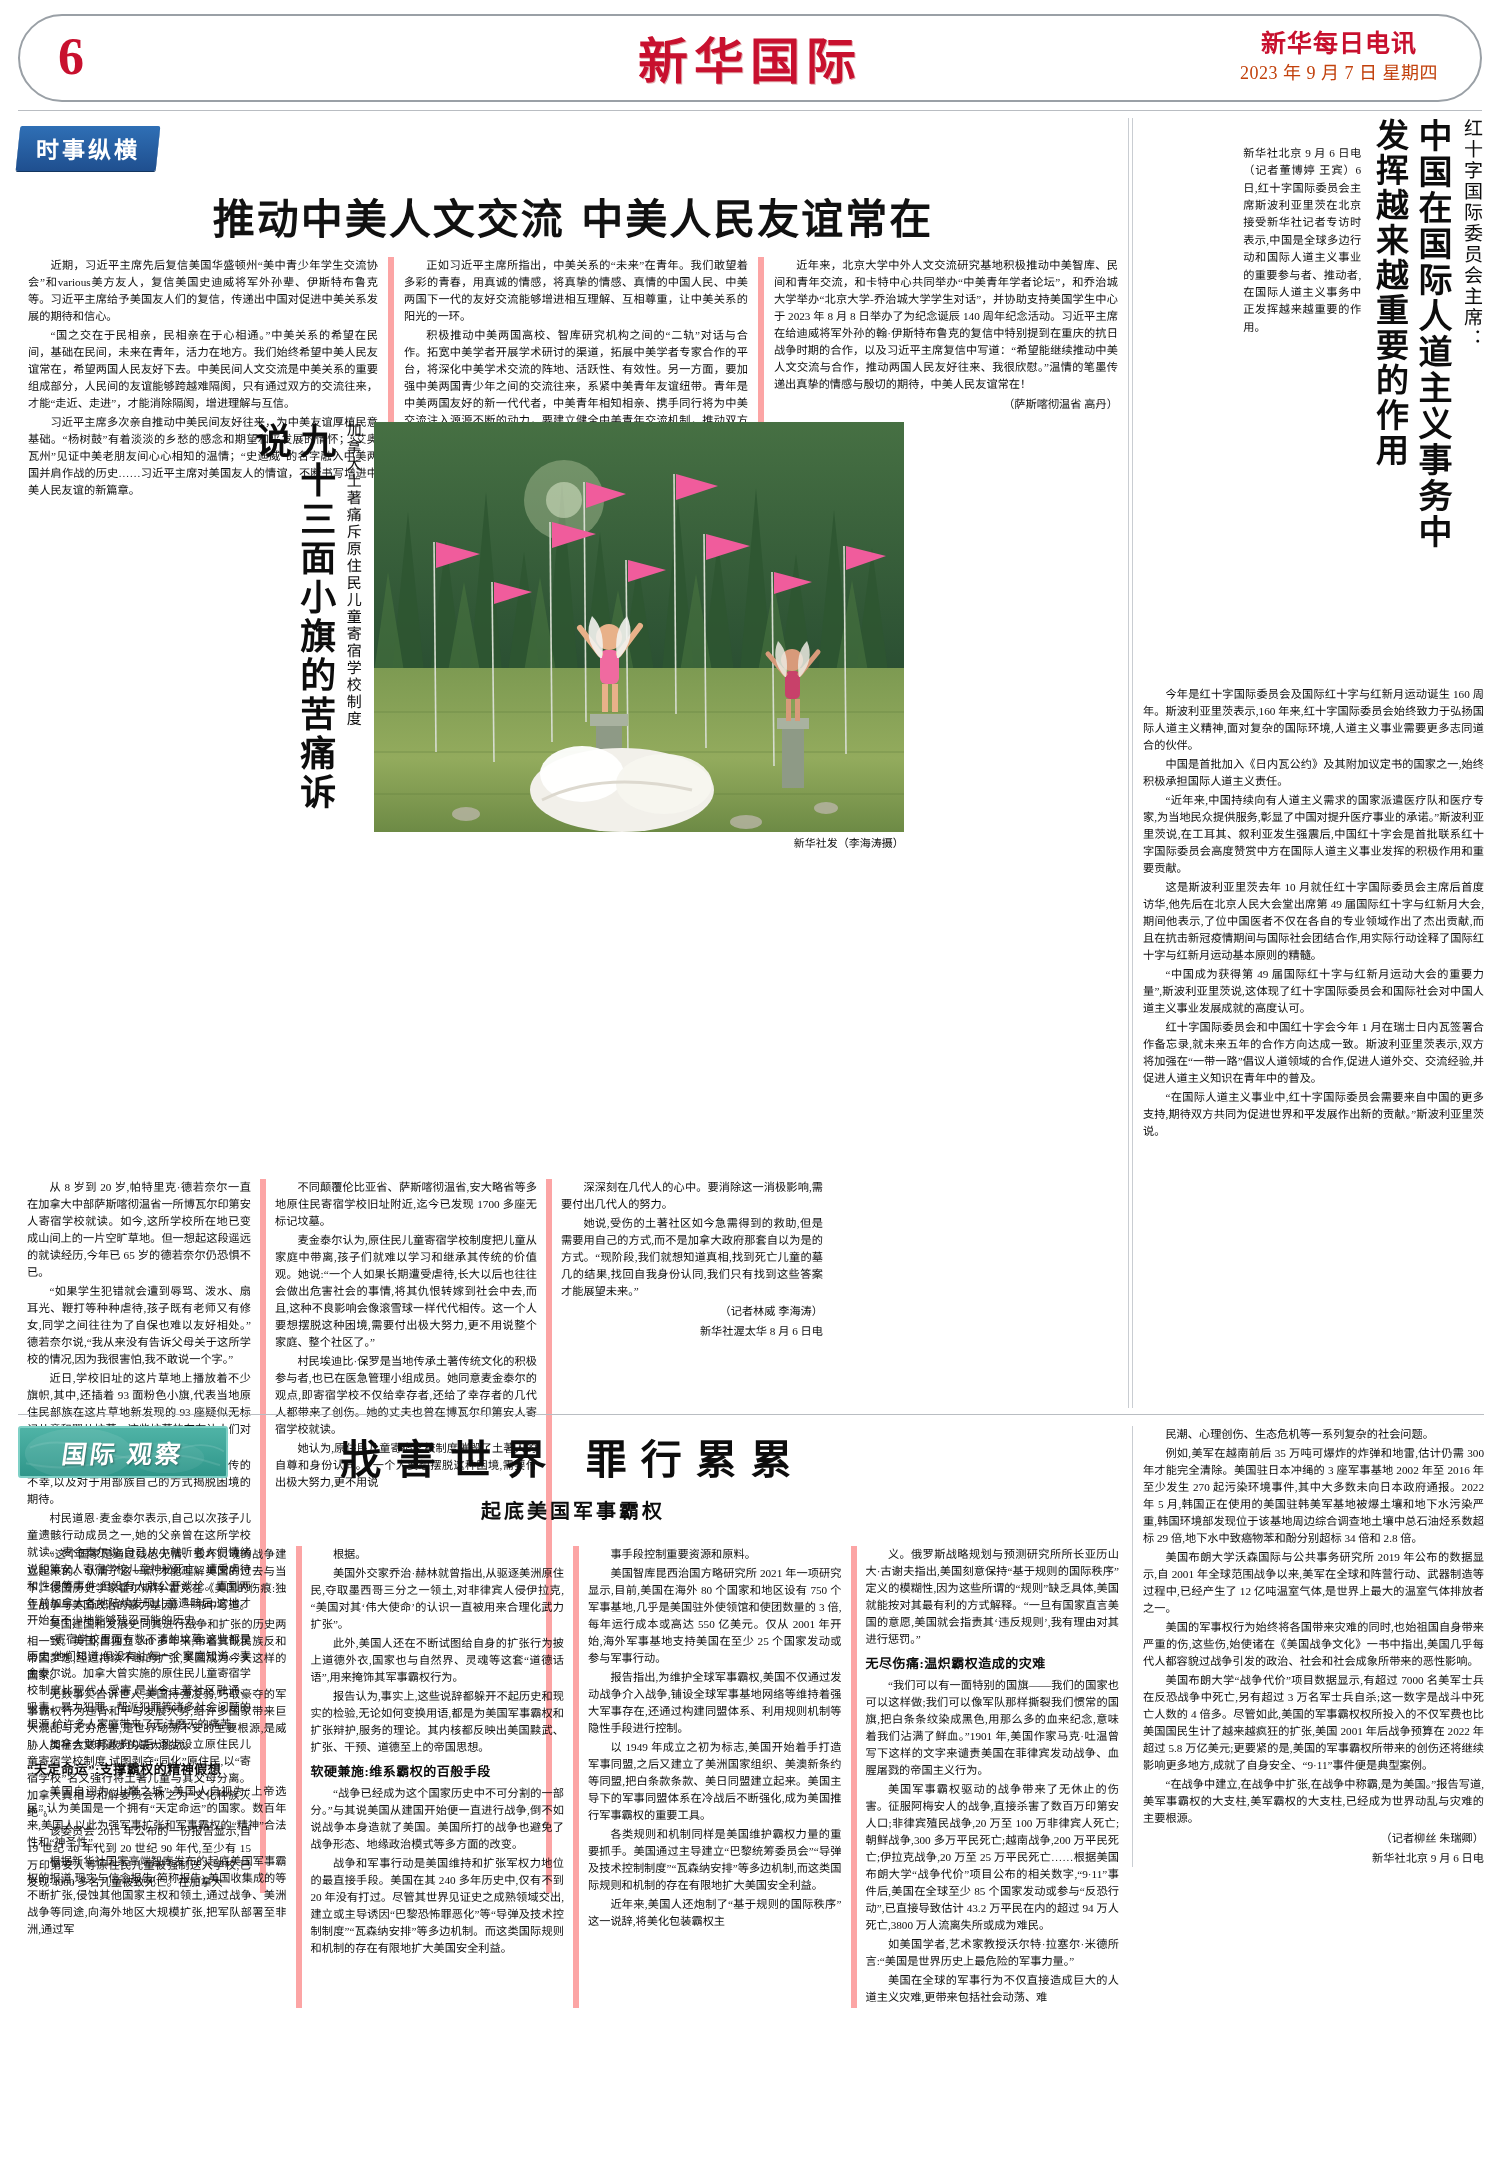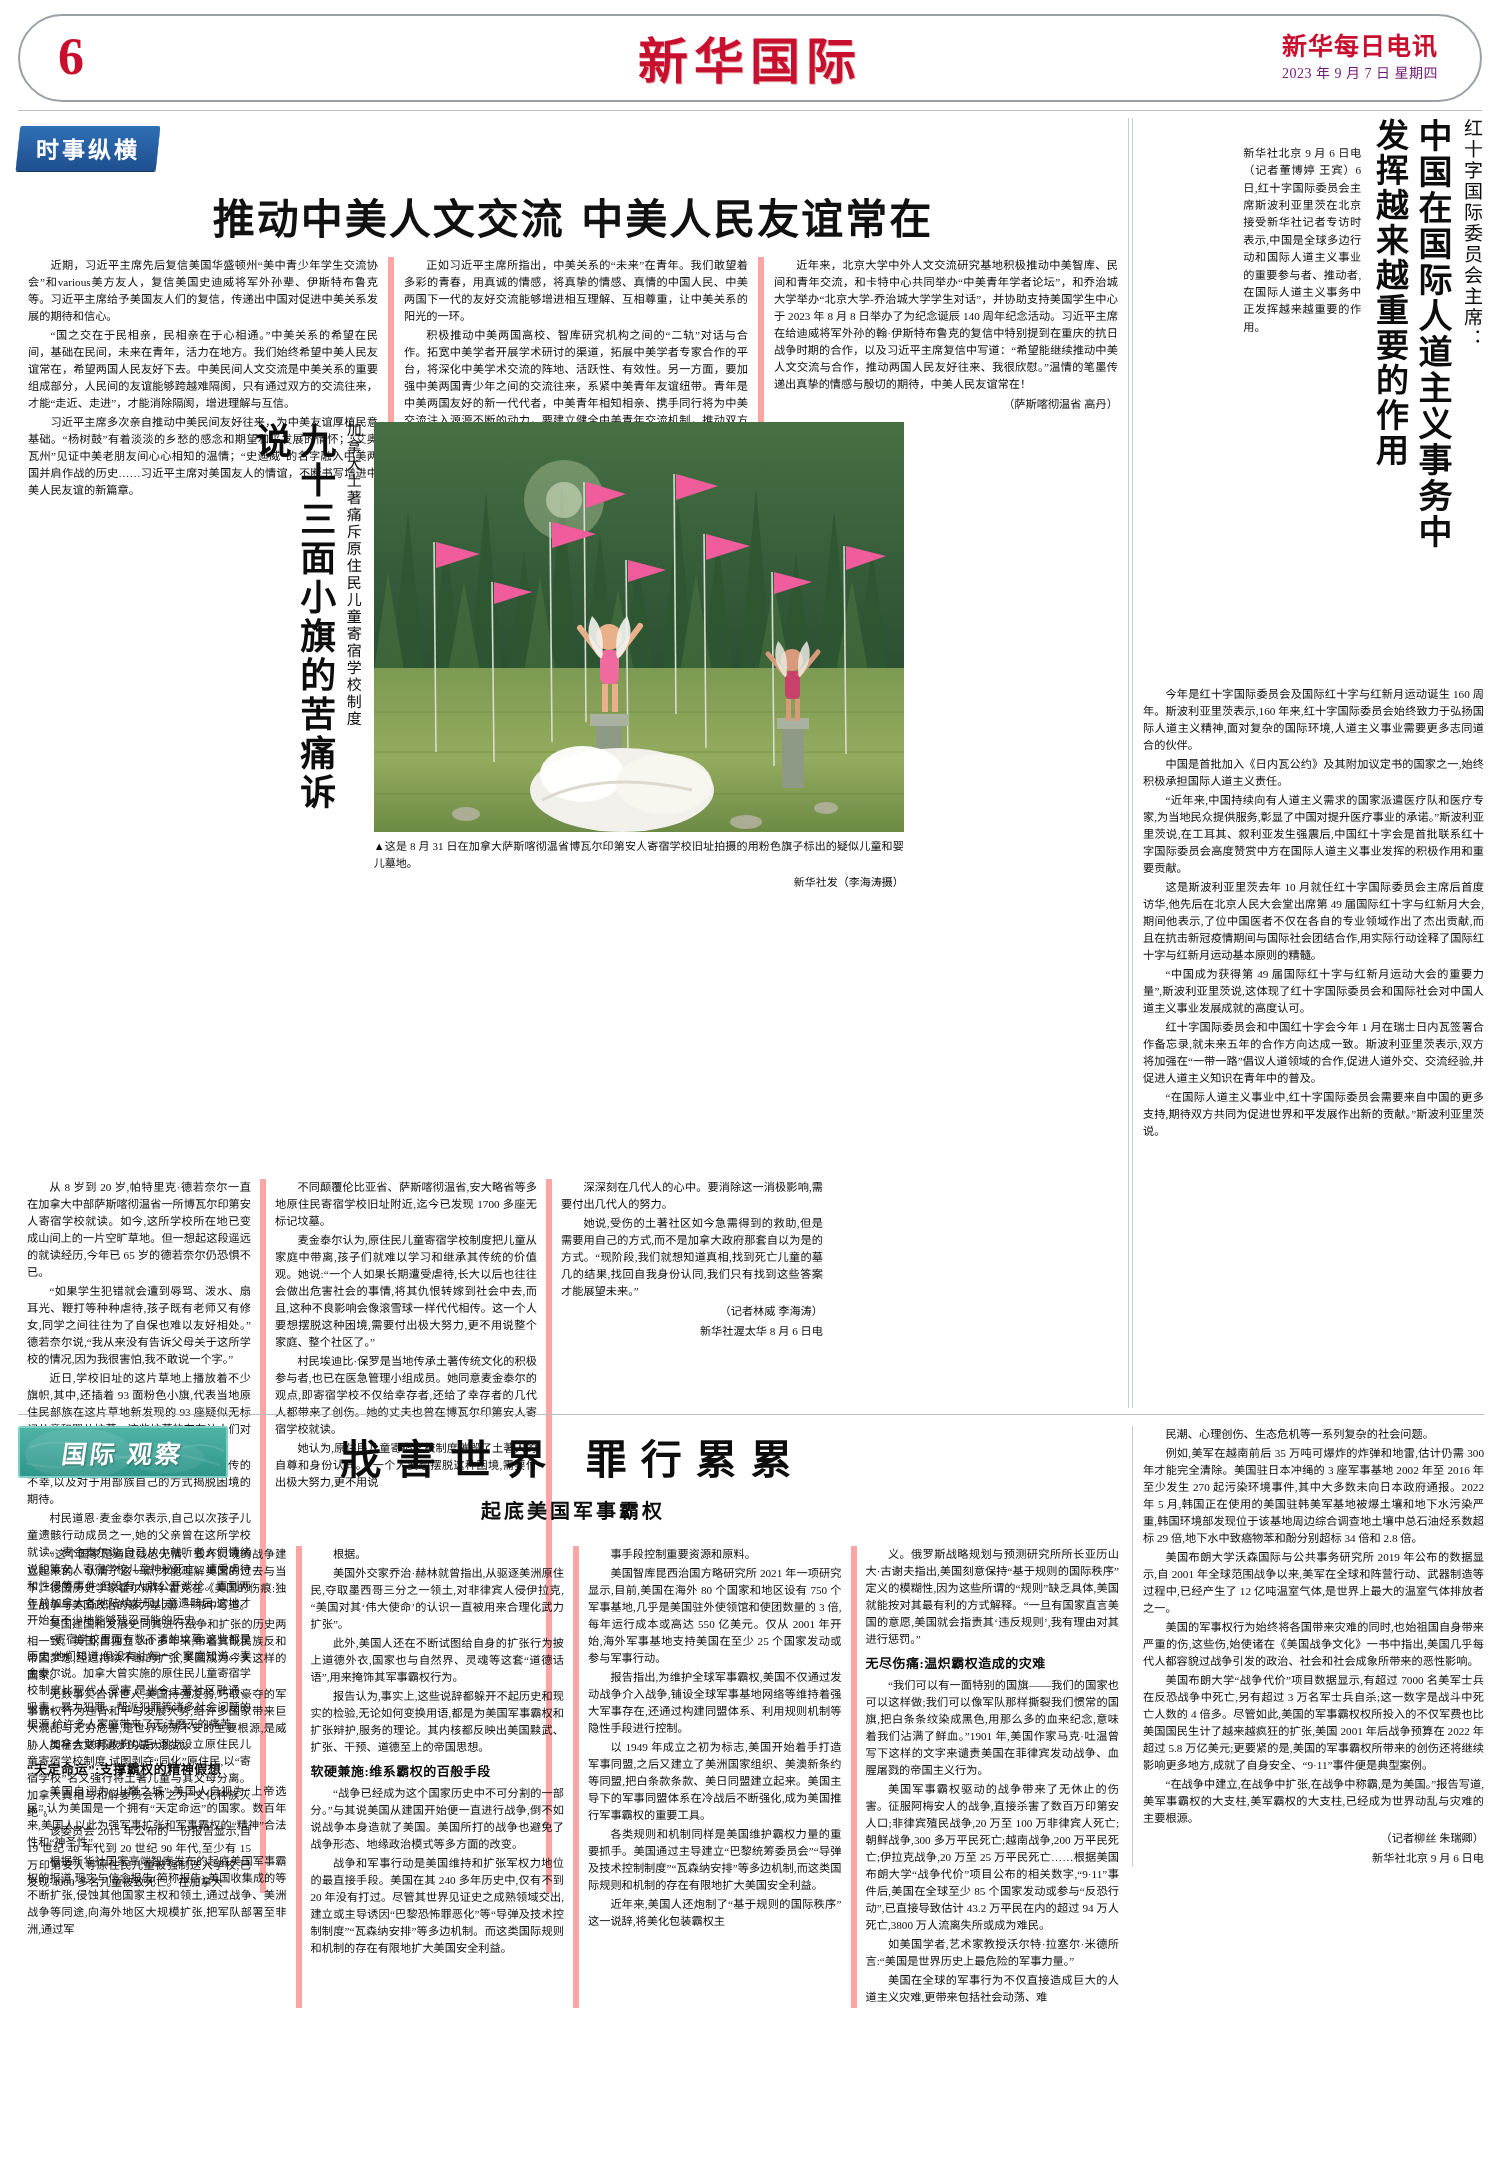--- a/index.html
+++ b/index.html
@@ -39,21 +39,21 @@
     text-shadow:1px 1px 0 rgba(160,20,30,.35);
   }
   .masthead-right{
     position:absolute;right:42px;top:50%;transform:translateY(-52%);
     text-align:center;line-height:1.15;
   }
   .brand{
     font-size:25px;font-weight:bold;color:#c8102e;letter-spacing:1px;white-space:nowrap;
   }
   .issue-date{
-    font-size:14px;color:#701a75;margin-top:4px;white-space:nowrap;letter-spacing:.5px;
+    font-size:18px;color:#c2410c;margin-top:4px;white-space:nowrap;letter-spacing:.5px;
   }
   .rule-under-mast{
     margin:8px 18px 0 18px;border-top:1px solid #b9bdc2;
   }
 
   
   .p{
     font-size:11.2px;line-height:1.52;text-align:justify;text-justify:inter-ideograph;
     margin:0 0 2px 0;text-indent:2em;
     font-family:"Liberation Serif","DejaVu Serif",serif;
@@ -358,21 +358,20 @@
               <path d="M168 378 q60 -30 150 -10" stroke="#ddd9cf" stroke-width="3" fill="none"></path>
             </g>
 
             <g fill="#b9b5a6" opacity="0.8">
               <ellipse cx="92" cy="392" rx="14" ry="7"></ellipse>
               <ellipse cx="452" cy="386" rx="12" ry="6"></ellipse>
               <ellipse cx="372" cy="400" rx="16" ry="7"></ellipse>
             </g>
           </svg>
         </div>
-        <div class="photo-cap">▲这是 8 月 31 日在加拿大萨斯喀彻温省博瓦尔印第安人寄宿学校旧址拍摄的用粉色旗子标出的疑似儿童和婴儿墓地。</div>
         <div class="photo-credit">新华社发（李海涛摄）</div>
       </div>
     </div>
   </div>
 
   <div class="mid-cols">
     <div class="c" style="width:22%">
       <p class="p">从 8 岁到 20 岁,帕特里克·德若奈尔一直在加拿大中部萨斯喀彻温省一所博瓦尔印第安人寄宿学校就读。如今,这所学校所在地已变成山间上的一片空旷草地。但一想起这段遥远的就读经历,今年已 65 岁的德若奈尔仍恐惧不已。</p>
       <p class="p">“如果学生犯错就会遭到辱骂、泼水、扇耳光、鞭打等种种虐待,孩子既有老师又有修女,同学之间往往为了自保也难以友好相处。”德若奈尔说,“我从来没有告诉父母关于这所学校的情况,因为我很害怕,我不敢说一个字。”</p>
       <p class="p">近日,学校旧址的这片草地上播放着不少旗帜,其中,还插着 93 面粉色小旗,代表当地原住民部族在这片草地新发现的 93 座疑似无标记儿童和婴儿坟墓。这些坟墓的存在让人们对这段历史的记忆重新浮现。</p>

